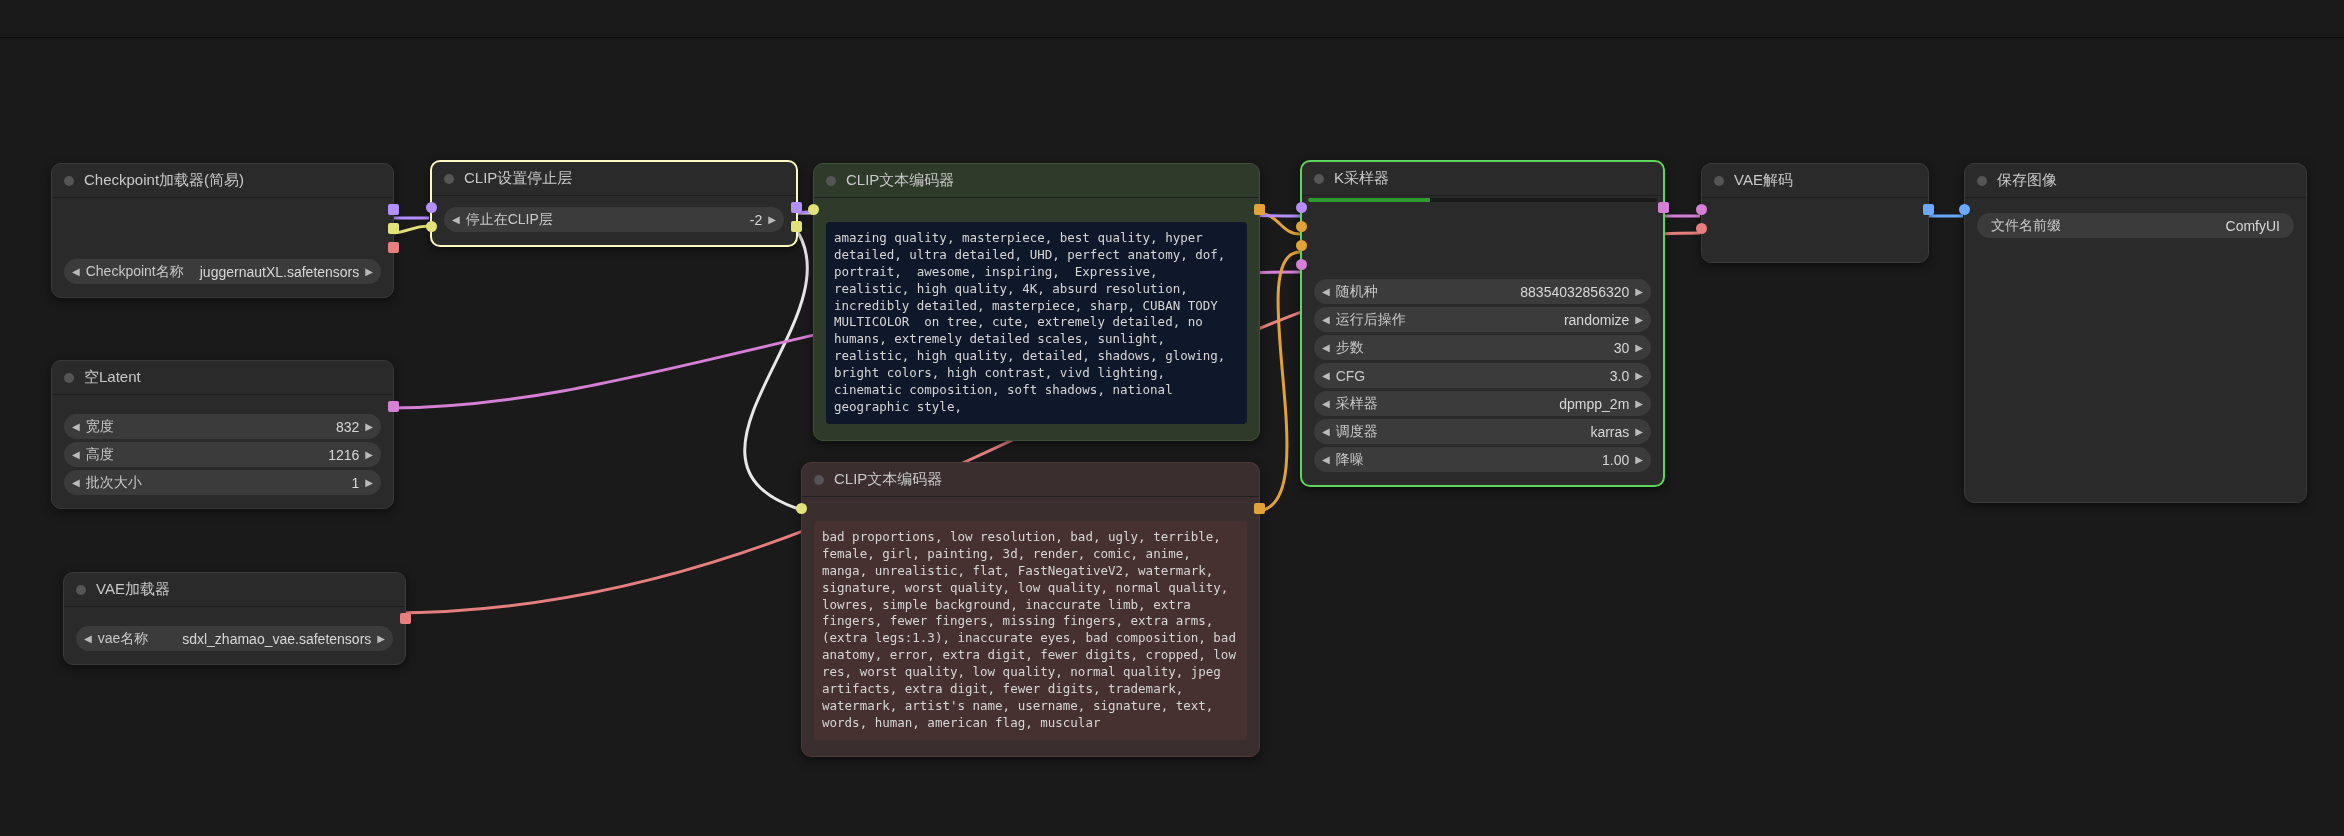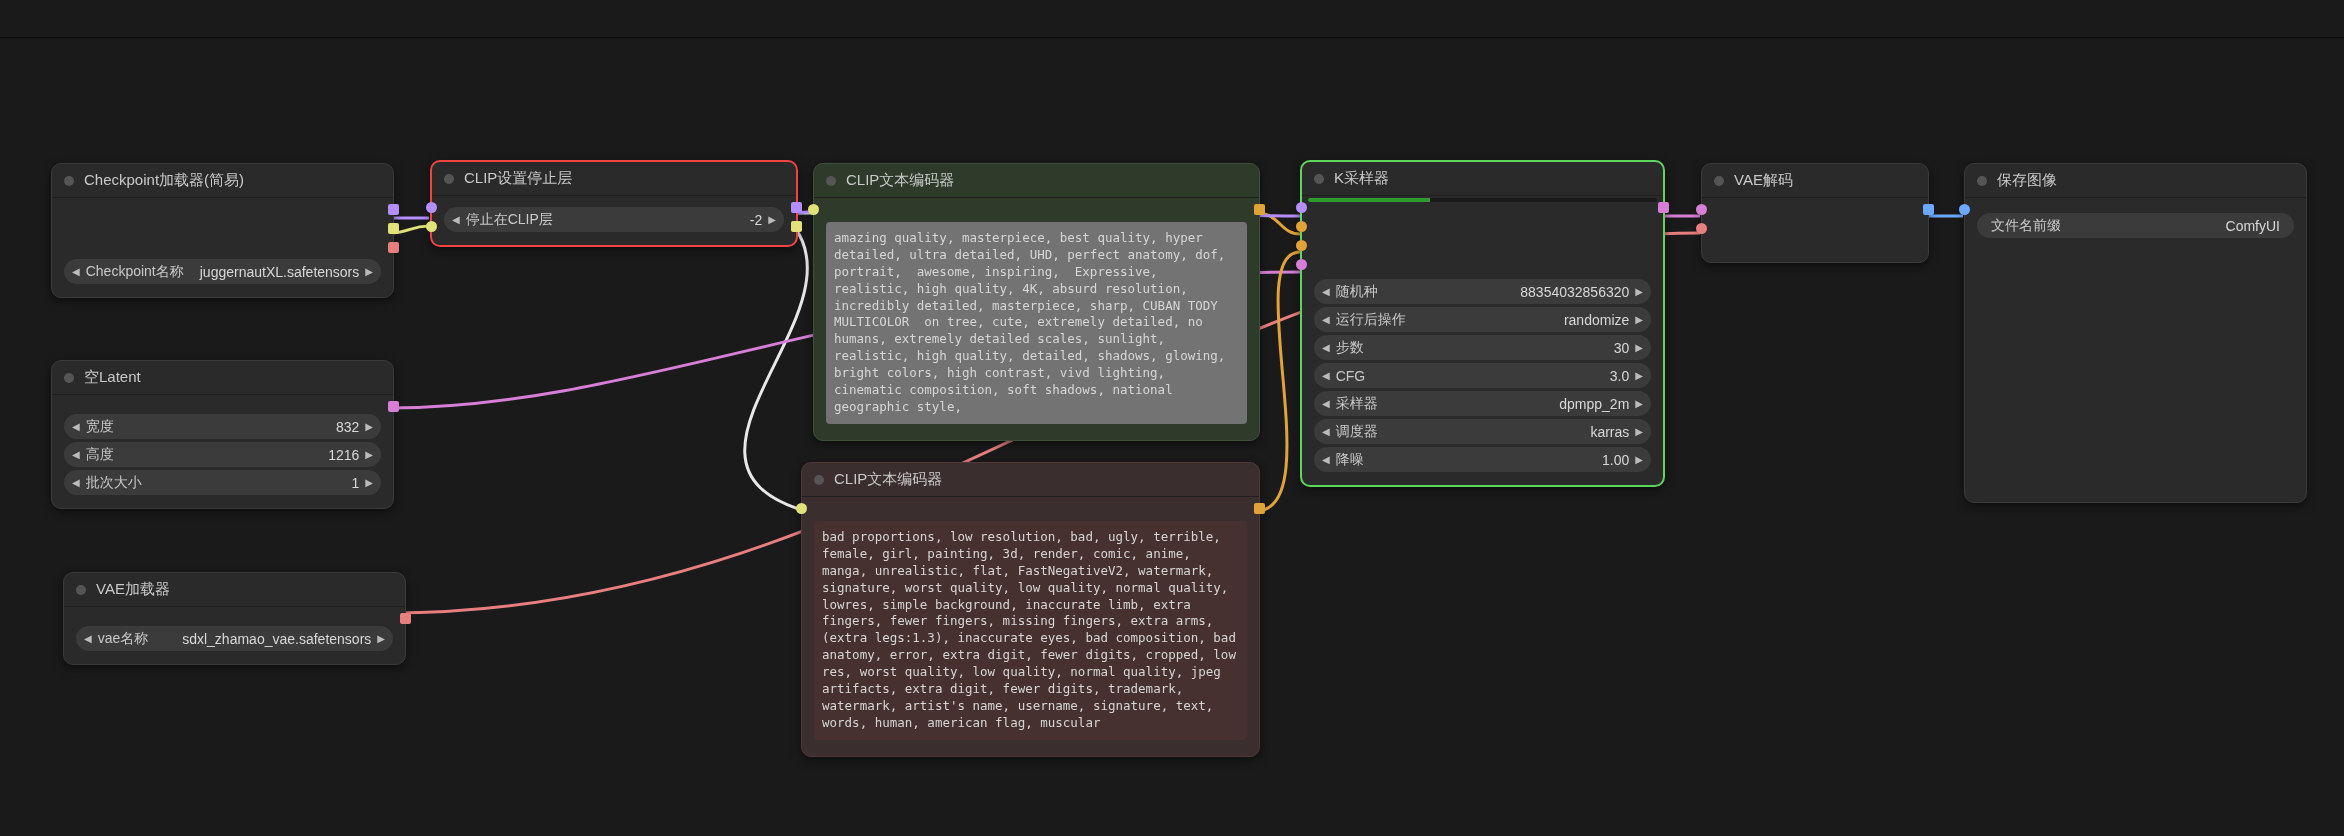--- a/index.html
+++ b/index.html
@@ -29,21 +29,21 @@
     pointer-events: none;
   }
   .node {
     position: absolute;
     background: #2a2a2a;
     border: 1px solid #3a3a3a;
     border-radius: 10px;
     box-shadow: 0 3px 10px rgba(0,0,0,0.5);
     font-size: 14px;
   }
-  .node.outline-white { border: 2px solid #ef4444; }
+  .node.outline-white { border: 2px solid #fef9c3; }
   .node.outline-green { border: 2px solid #5cd65c; }
   .node-title {
     display: flex;
     align-items: center;
     gap: 10px;
     padding: 7px 12px 7px 12px;
     border-bottom: 1px solid #1f1f1f;
     color: #c9c9c9;
     font-size: 15px;
   }
@@ -93,21 +93,21 @@
     border-radius: 4px;
     padding: 8px;
     font-family: "Menlo","Consolas",monospace;
     font-size: 12.5px;
     line-height: 1.35;
     color: #d6d6d6;
     white-space: pre-wrap;
     word-break: break-word;
   }
   .node.pos { background: #2e3b2a; border-color: #3f5038; }
-  .node.pos .prompt-box { background: #737373; }
+  .node.pos .prompt-box { background: #0f172a; }
   .node.neg { background: #3b2e2e; border-color: #503838; }
   .node.neg .prompt-box { background: #473030; }
   .progress-bar {
     height: 4px;
     margin: 2px 6px 6px 6px;
     background: #1a1a1a;
     border-radius: 2px;
     overflow: hidden;
   }
   .progress-bar .fill {

